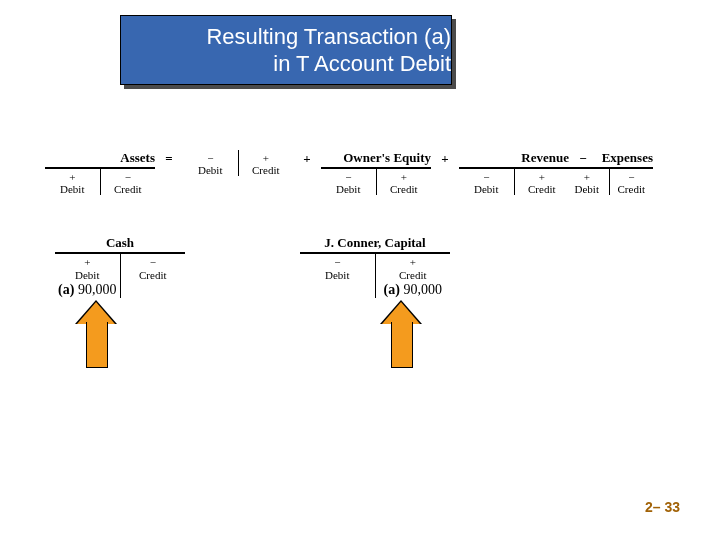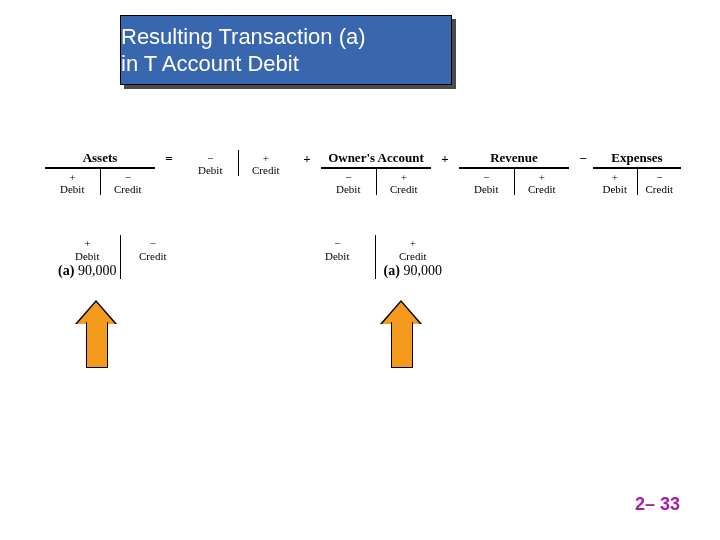--- a/index.html
+++ b/index.html
@@ -16,21 +16,21 @@
     position: absolute;
     left: 120px;
     top: 15px;
     width: 330px;
     height: 68px;
     background: #3867b0;
     border: 1px solid #000;
     box-shadow: 4px 4px 0 #4b4b4b;
     color: #fff;
     font-family: Arial, Helvetica, sans-serif;
-    text-align: left;
+    text-align: right;
     display: flex;
     flex-direction: column;
     justify-content: center;
     font-size: 22px;
     line-height: 1.25;
   }
 
   .eq-row {
     position: absolute;
     left: 45px;
@@ -42,21 +42,21 @@
     position: absolute;
     top: 0;
     width: 110px;
     text-align: center;
   }
   .eq-head {
     font-weight: bold;
     font-size: 13px;
     border-bottom: 2px solid #000;
     padding-bottom: 1px;
-    text-align: center;
+    text-align: right;
   }
   .eq-sign {
     position: absolute;
     top: 1px;
     font-weight: bold;
     font-size: 13px;
     text-align: center;
     width: 14px;
   }
   .dc-row {
@@ -145,22 +145,22 @@
     border-right: 19px solid transparent;
     border-bottom: 22px solid #f49b1e;
   }
 
   .page-num {
     position: absolute;
     right: 40px;
     bottom: 25px;
     font-family: Arial, Helvetica, sans-serif;
     font-weight: bold;
-    font-size: 18px;
-    color: #a21caf;
+    font-size: 14px;
+    color: #a16207;
   }
 </style>
 </head>
 <body>
 
 <div class="title-box">
   <div>Resulting Transaction (a)</div>
   <div>in T Account Debit</div>
 </div>
 
@@ -191,21 +191,21 @@
       <div class="dc-right">
         <div class="pm">+</div>
         <div>Credit</div>
       </div>
     </div>
   </div>
 
   <div class="eq-sign" style="left:255px;">+</div>
 
   <div class="eq-cell" style="left:276px;">
-    <div class="eq-head">Owner's Account</div>
+    <div class="eq-head">Owner's Equity</div>
     <div class="dc-row">
       <div class="dc-left">
         <div class="pm">−</div>
         <div>Debit</div>
       </div>
       <div class="dc-right">
         <div class="pm">+</div>
         <div>Credit</div>
       </div>
     </div>
@@ -222,54 +222,56 @@
       </div>
       <div class="dc-right">
         <div class="pm">+</div>
         <div>Credit</div>
       </div>
     </div>
   </div>
 
   <div class="eq-sign" style="left:531px;">−</div>
 
-  <div class="eq-cell" style="left:548px; width:88px;">
+  <div class="eq-cell" style="left:520px; width:88px;">
     <div class="eq-head">Expenses</div>
     <div class="dc-row">
       <div class="dc-left">
         <div class="pm">+</div>
         <div>Debit</div>
       </div>
       <div class="dc-right">
         <div class="pm">−</div>
         <div>Credit</div>
       </div>
     </div>
   </div>
 </div>
 
 <div class="acct" style="left:55px; top:235px;">
+  <div class="acct-head">Cash</div>
   <div class="acct-cols">
     <div class="acct-left">
       <div class="pm">+</div>
       <div>Debit</div>
       <div class="entry">
         <b>(a)</b>
         <span> </span>
         <span>90,000</span>
       </div>
     </div>
     <div class="acct-right">
       <div class="pm">−</div>
       <div>Credit</div>
     </div>
   </div>
 </div>
 
 <div class="acct" style="left:300px; top:235px; width:150px;">
+  <div class="acct-head">J. Conner, Capital</div>
   <div class="acct-cols">
     <div class="acct-left">
       <div class="pm">−</div>
       <div>Debit</div>
     </div>
     <div class="acct-right">
       <div class="pm">+</div>
       <div>Credit</div>
       <div class="entry">
         <b>(a)</b>

